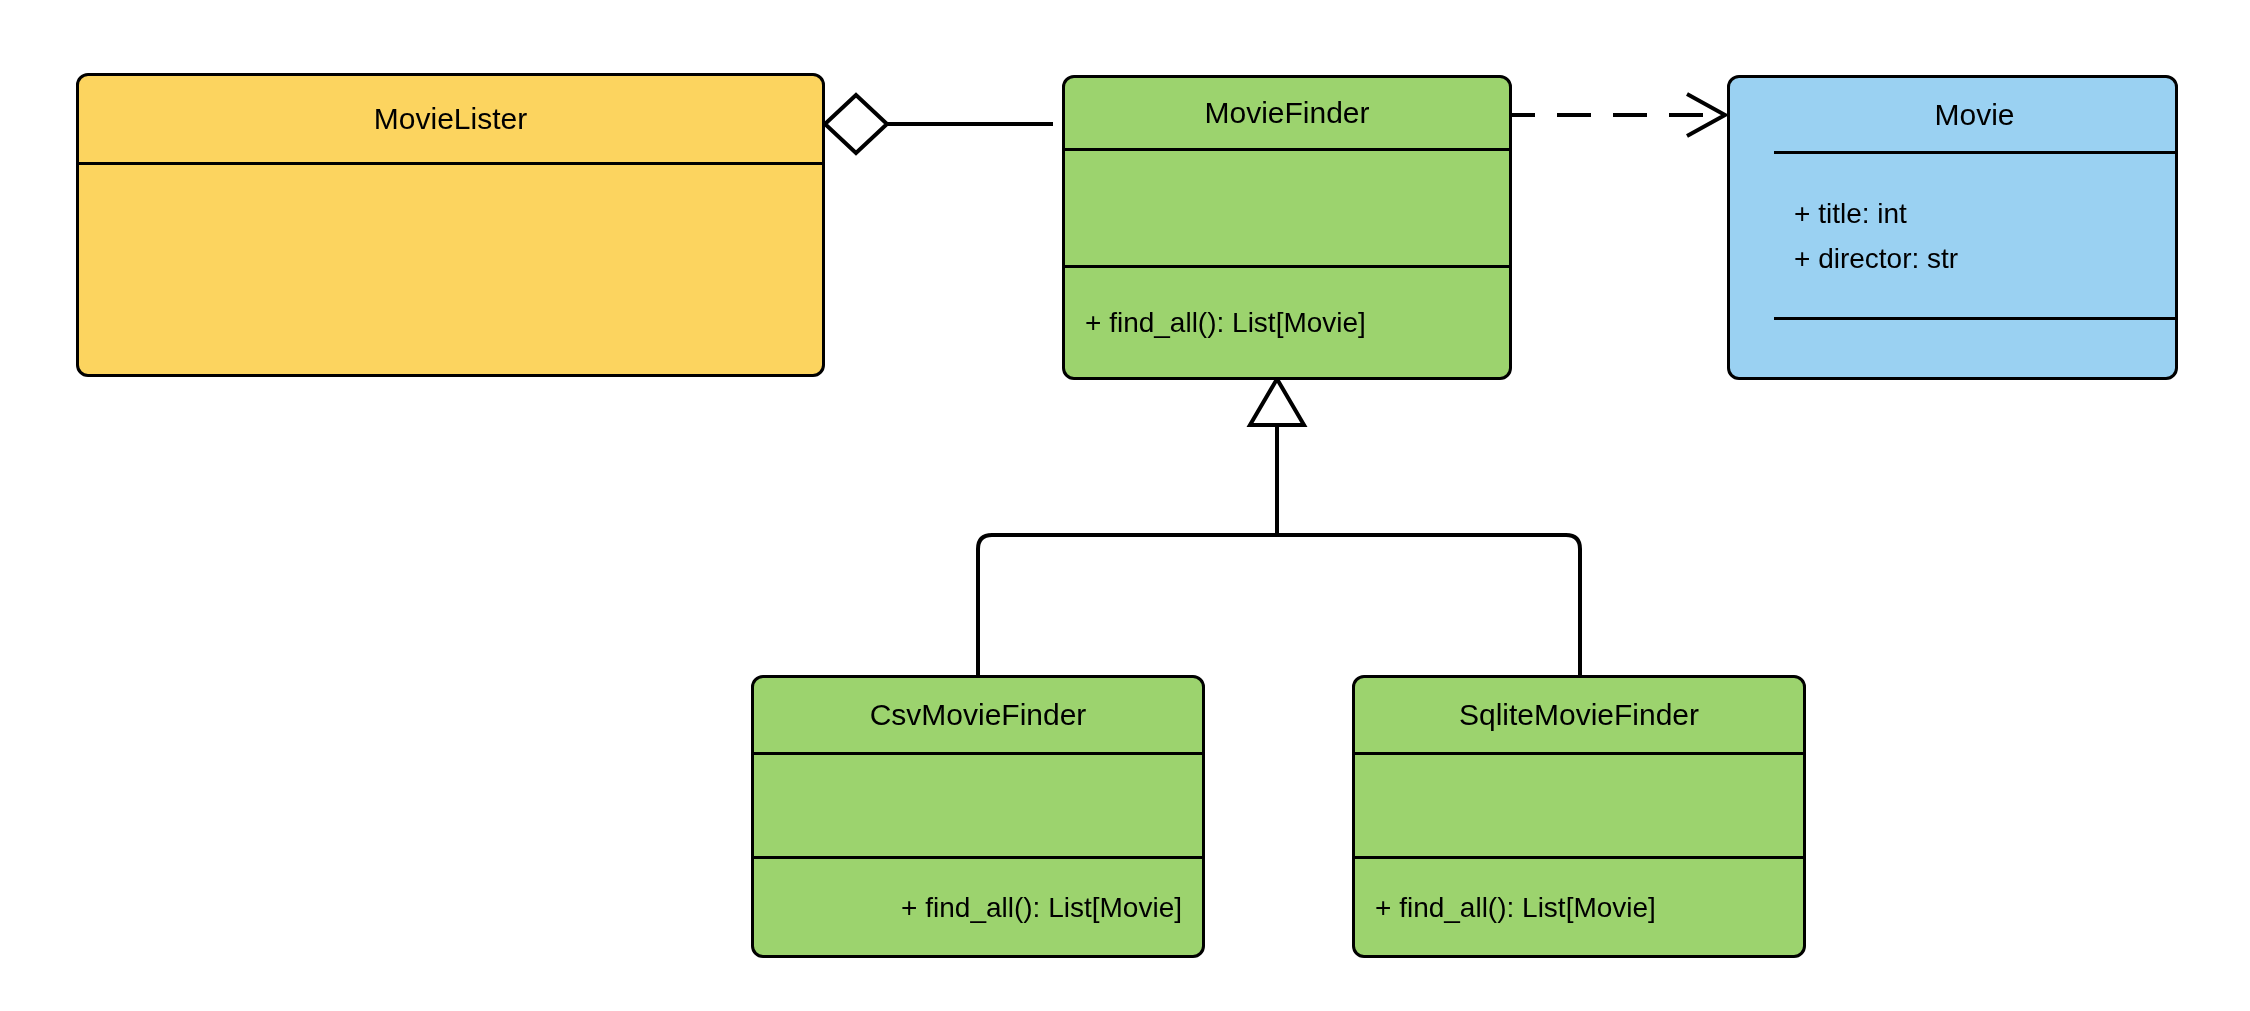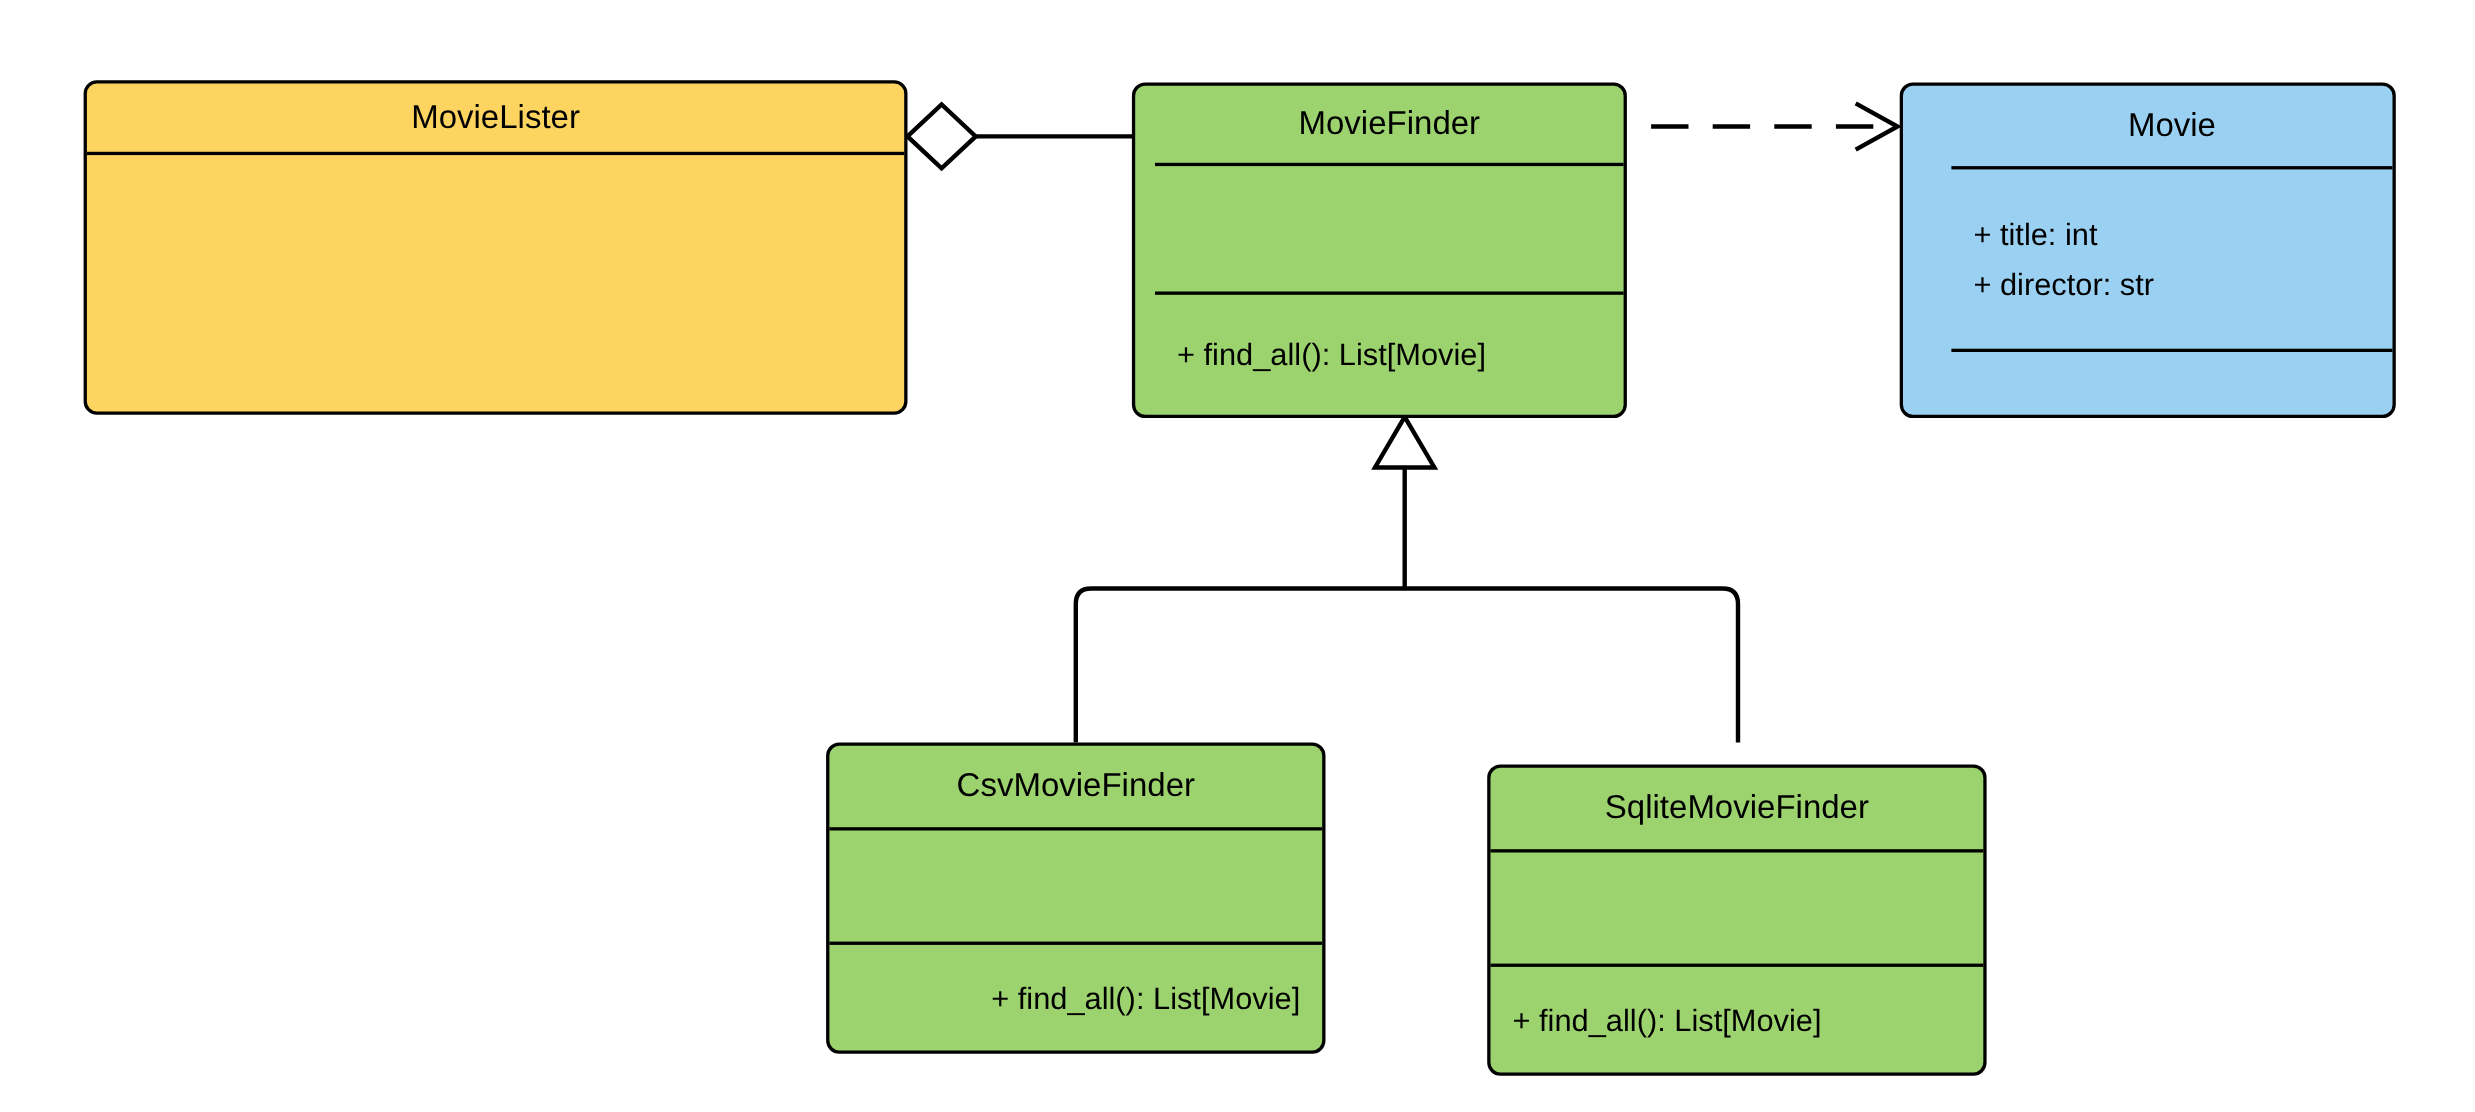--- a/index.html
+++ b/index.html
@@ -76,25 +76,25 @@
     </g>
 
     <g stroke="#000" stroke-width="4" fill="none" stroke-linejoin="round">
       <line x1="1277" y1="425" x2="1277" y2="535"></line>
       <path d="M978 675 L978 549 Q978 535 992 535 L1566 535 Q1580 535 1580 549 L1580 675"></path>
       <polygon points="1277,379 1250,425 1304,425" fill="#fff" stroke-linejoin="miter"></polygon>
     </g>
   </svg>
 
   <div class="uml-class fill-yellow" style="left:76px; top:73px; width:749px; height:304px;">
-    <div class="c-title" style="height:62px">MovieLister</div>
+    <div class="c-title" style="height:86px">MovieLister</div>
     <div class="c-attrs" style="height:96px"></div>
   </div>
 
-  <div class="uml-class fill-green" style="left:1029px; top:75px; width:450px; height:305px;padding-left:18px;">
+  <div class="uml-class fill-green" style="left:1062px; top:75px; width:450px; height:305px;">
     <div class="c-title" style="height:70px">MovieFinder</div>
     <div class="c-attrs" style="height:117px"></div>
     <div class="c-methods">
       <div class="member">+ find_all(): List[Movie]</div>
     </div>
   </div>
 
   <div class="uml-class fill-blue" style="left:1727px; top:75px; width:451px; height:305px;padding-left:44px;">
     <div class="c-title" style="height:73px">Movie</div>
     <div class="c-attrs" style="height:166px">
@@ -105,21 +105,21 @@
   </div>
 
   <div class="uml-class fill-green" style="left:751px; top:675px; width:454px; height:283px;text-align:right;">
     <div class="c-title" style="height:74px">CsvMovieFinder</div>
     <div class="c-attrs" style="height:104px"></div>
     <div class="c-methods">
       <div class="member">+ find_all(): List[Movie]</div>
     </div>
   </div>
 
-  <div class="uml-class fill-green" style="left:1352px; top:675px; width:454px; height:283px;margin-top:20px;">
+  <div class="uml-class fill-green" style="left:1352px; top:675px; width:454px; height:283px;">
     <div class="c-title" style="height:74px">SqliteMovieFinder</div>
     <div class="c-attrs" style="height:104px"></div>
     <div class="c-methods">
       <div class="member">+ find_all(): List[Movie]</div>
     </div>
   </div>
 
 </div>
 
 </body></html>

